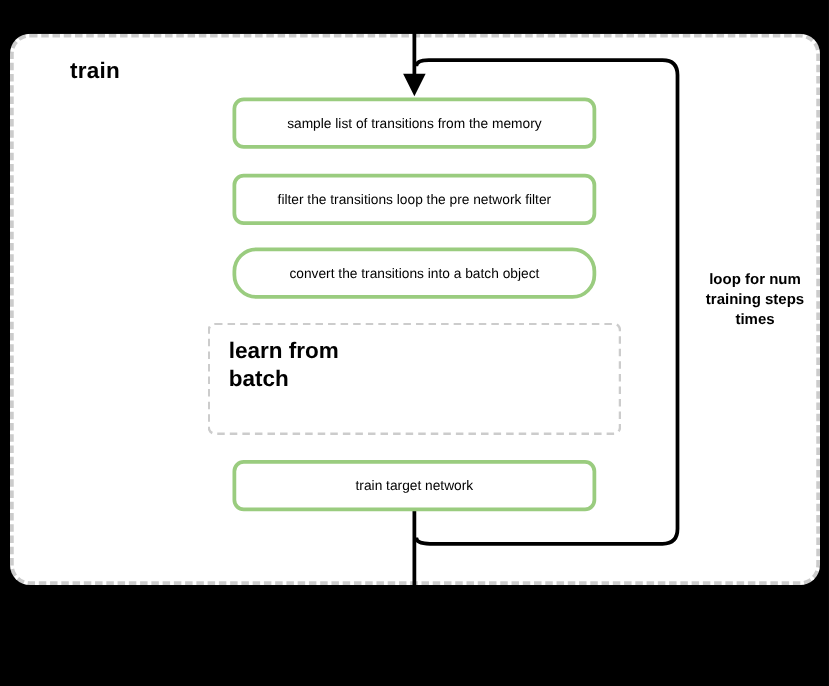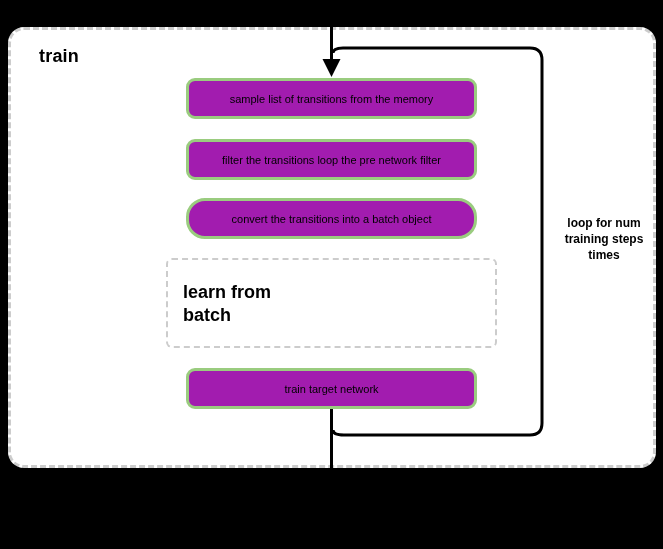--- a/index.html
+++ b/index.html
@@ -15,38 +15,38 @@
     position: absolute;
     left: 8px; top: 27px;
     width: 648px; height: 441px;
     box-sizing: border-box;
     background: #fff;
     border: 3px dashed #ccc;
     border-radius: 16px;
   }
   .train-title {
     position: absolute;
-    left: 39px; top: 46px;
+    left: 56px; top: 46px;
     font-size: 18px;
     font-weight: bold;
     color: #000;
     letter-spacing: 0.2px;
   }
   .lines {
     position: absolute;
     left: 0; top: 0;
     width: 663px; height: 549px;
     pointer-events: none;
   }
   .step {
     position: absolute;
     left: 186px;
     width: 291px; height: 41px;
     box-sizing: border-box;
-    background: #a21caf;
+    background: #ffffff;
     border: 3px solid #9ACC7F;
     border-radius: 9px;
     display: flex;
     align-items: center;
     justify-content: center;
     font-size: 11px;
     color: #000;
     text-align: right;
   }
   .step-1 { top: 78px; }
@@ -62,21 +62,20 @@
     border-radius: 6px;
     background: transparent;
     padding: 9px 15px;
   }
   .subprocess-label {
     font-size: 18px;
     font-weight: bold;
     line-height: 23px;
     color: #000;
     white-space: pre-line;
-    margin-top: 12px;
   }
   .loop-label {
     position: absolute;
     left: 542px; top: 215px;
     width: 124px;
     text-align: center;
     font-size: 12px;
     font-weight: bold;
     line-height: 16px;
     color: #000;

